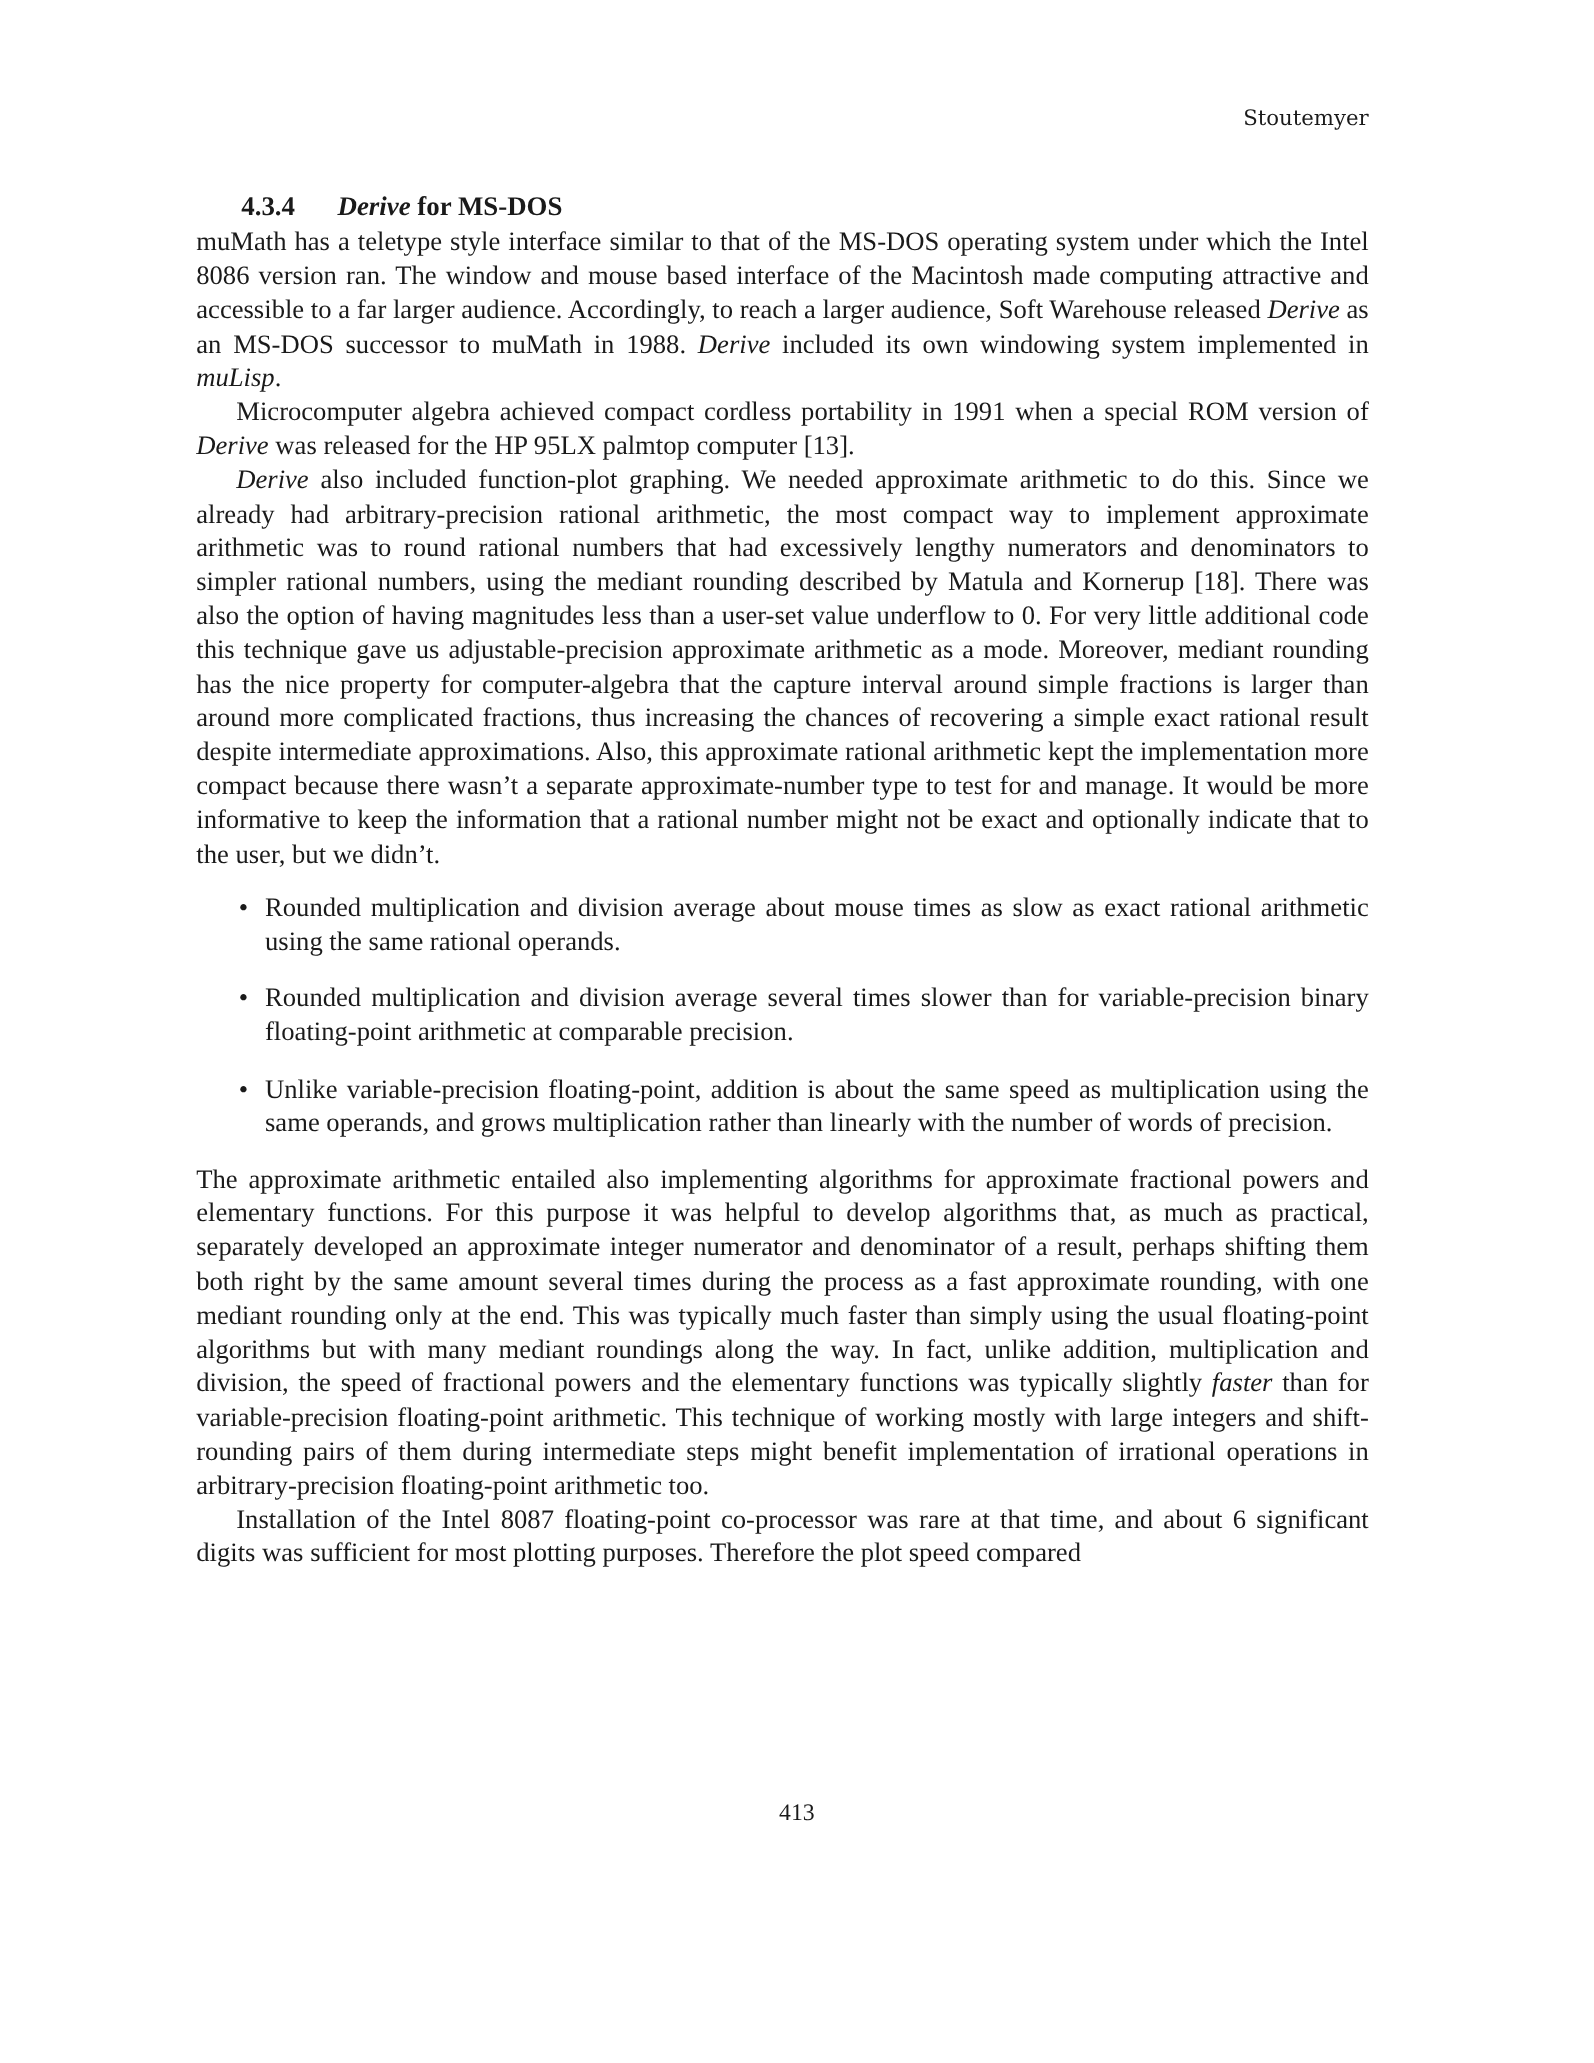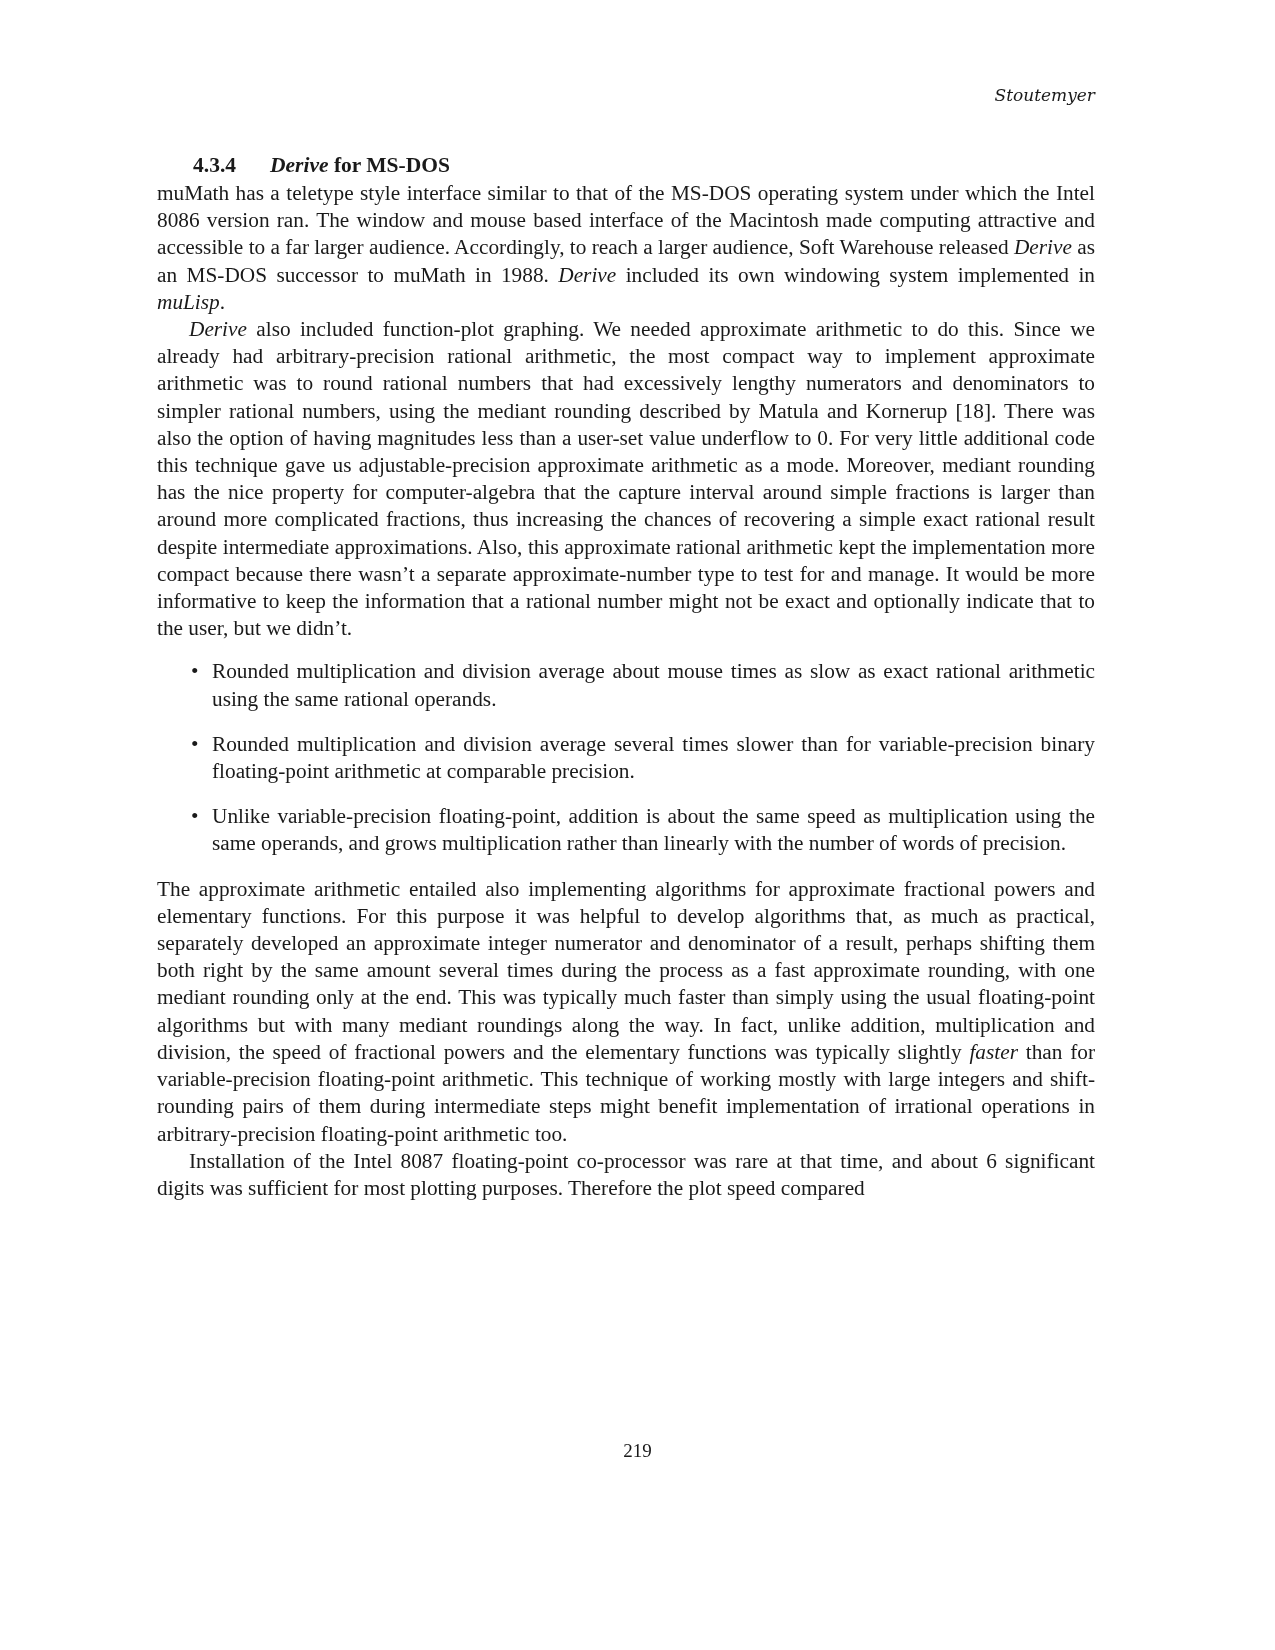--- a/index.html
+++ b/index.html
@@ -1,19 +1,19 @@
 <!DOCTYPE html>
 <html><head>
 <meta charset="utf-8">
 <style>
   html, body { margin: 0; padding: 0; background: #ffffff; }
   body { width: 1275px; height: 1650px; position: relative; overflow: hidden;
          font-family: "DejaVu Serif", "Liberation Serif", serif; color: #1a1a1a; }
   .page { position: absolute; left: 0; top: 0; width: 1275px; height: 1650px; }
-  .running-head { position: absolute; right: 180px; top: 85px; font-style: italic;
+  .running-head { position: absolute; right: 180px; top: 85px; 
                   font-size: 17px; }
   .body { position: absolute; left: 157px; top: 150px; width: 938px;
           font-family: "Liberation Serif", "DejaVu Serif", serif; font-size: 21.3px;
           line-height: 27.2px; text-align: justify; hyphens: auto; }
   h3.section { margin: 0 0 0 0; font-size: 21.5px; font-weight: bold; line-height: 30px; }
   h3.section .num { display: inline-block; width: 77px; margin-left: 36px; }
   p { margin: 0; }
   p.indent { text-indent: 32px; }
   ul.bullets { list-style: none; margin: 16px 0 16px 0; padding: 0 0 0 55px; }
   ul.bullets li { position: relative; margin-bottom: 18px; }
@@ -32,29 +32,30 @@
   <div class="running-head">Stoutemyer</div>
 
   <div class="body">
 
     <h3 class="section">
       <span class="num">4.3.4</span><em>Derive</em><span> for MS-DOS</span>
     </h3>
 
     <p><span>muMath has a teletype style interface similar to that of the MS-DOS operating system under which the Intel 8086 version ran. The window and mouse based interface of the Macintosh made computing attractive and accessible to a far larger audience. Accordingly, to reach a larger audience, Soft Warehouse released </span><em>Derive</em><span> as an MS-DOS successor to muMath in 1988. </span><em>Derive</em><span> included its own windowing system implemented in </span><em>muLisp</em><span>.</span></p>
 
+    <p class="indent"><span>Microcomputer algebra achieved compact cordless portability in 1991 when a special ROM version of </span><em>Derive</em><span> was released for the HP 95LX palmtop computer [13].</span></p>
 
     <p class="indent"><em>Derive</em><span> also included function-plot graphing.  We needed approximate arithmetic to do this. Since we already had arbitrary-precision rational arithmetic, the most compact way to implement approximate arithmetic was to round rational numbers that had excessively lengthy numerators and denominators to simpler rational numbers, using the mediant rounding described by Matula and Kornerup [18]. There was also the option of having magnitudes less than a user-set value underflow to 0. For very little additional code this technique gave us adjustable-precision approximate arithmetic as a mode. Moreover, mediant rounding has the nice property for computer-algebra that the capture interval around simple fractions is larger than around more complicated fractions, thus increasing the chances of recovering a simple exact rational result despite intermediate approximations. Also, this approximate rational arithmetic kept the implementation more compact because there wasn’t a separate approximate-number type to test for and manage. It would be more informative to keep the information that a rational number might not be exact and optionally indicate that to the user, but we didn’t.</span></p>
 
 
     <ul class="bullets">
       <li><span class="bullet">•</span><span>Rounded multiplication and division average about mouse times as slow as exact rational arithmetic using the same rational operands.</span></li>
       <li><span class="bullet">•</span><span>Rounded multiplication and division average several times slower than for variable-precision binary floating-point arithmetic at comparable precision.</span></li>
       <li><span class="bullet">•</span><span>Unlike variable-precision floating-point, addition is about the same speed as multiplication using the same operands, and grows multiplication rather than linearly with the number of words of precision.</span></li>
     </ul>
 
     <p><span>The approximate arithmetic entailed also implementing algorithms for approximate fractional powers and elementary functions. For this purpose it was helpful to develop algorithms that, as much as practical, separately developed an approximate integer numerator and denominator of a result, perhaps shifting them both right by the same amount several times during the process as a fast approximate rounding, with one mediant rounding only at the end. This was typically much faster than simply using the usual floating-point algorithms but with many mediant roundings along the way. In fact, unlike addition, multiplication and division, the speed of fractional powers and the elementary functions was typically slightly </span><em>faster</em><span> than for variable-precision floating-point arithmetic. This technique of working mostly with large integers and shift-rounding pairs of them during intermediate steps might benefit implementation of irrational operations in arbitrary-precision floating-point arithmetic too.</span></p>
 
     <p class="indent">Installation of the Intel 8087 floating-point co-processor was rare at that time, and about 6 significant digits was sufficient for most plotting purposes.  Therefore the plot speed compared</p>
   </div>
 
-  <div class="page-number">219</div>
+  <div class="page-number">413</div>
 </div>
 
 </body></html>

